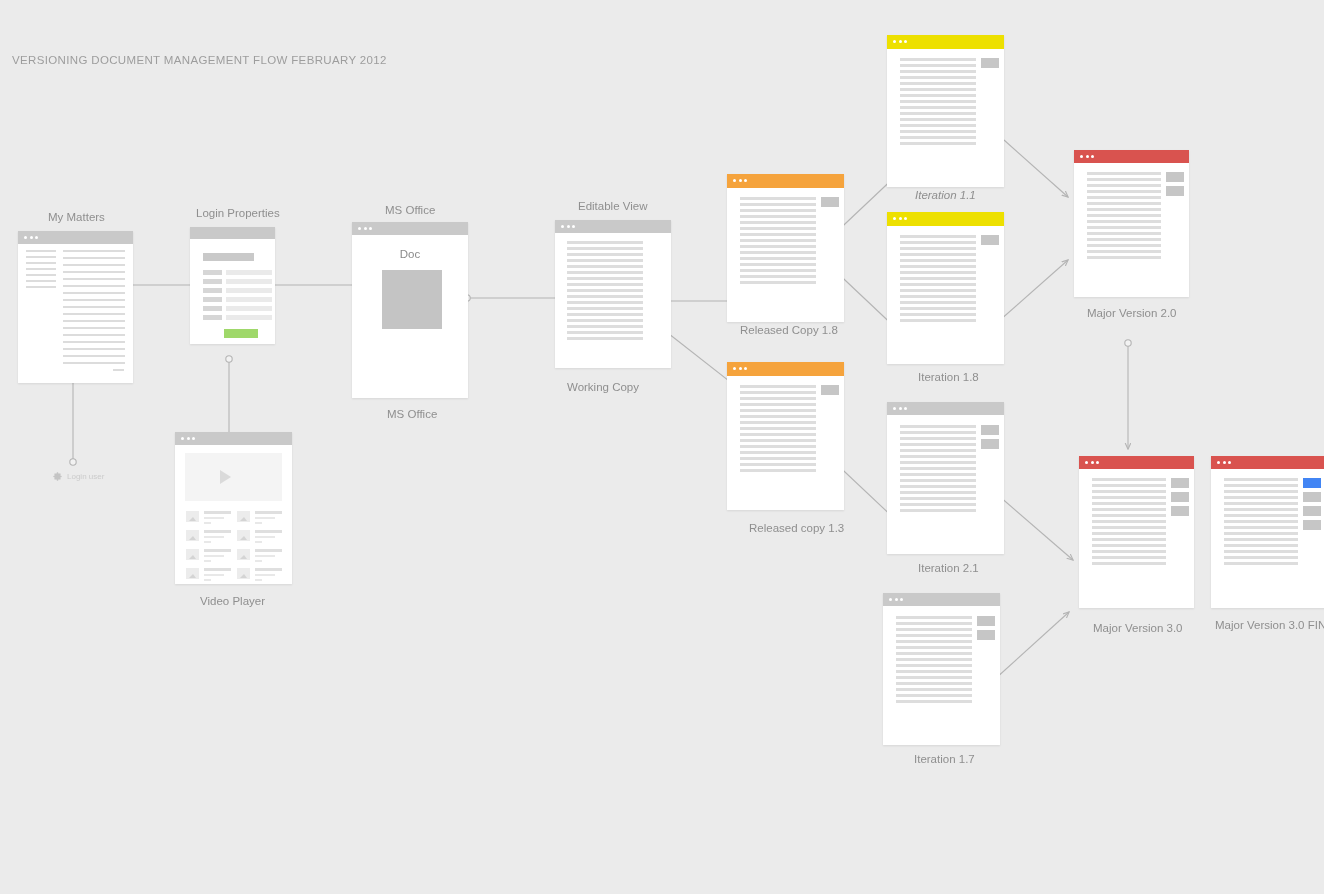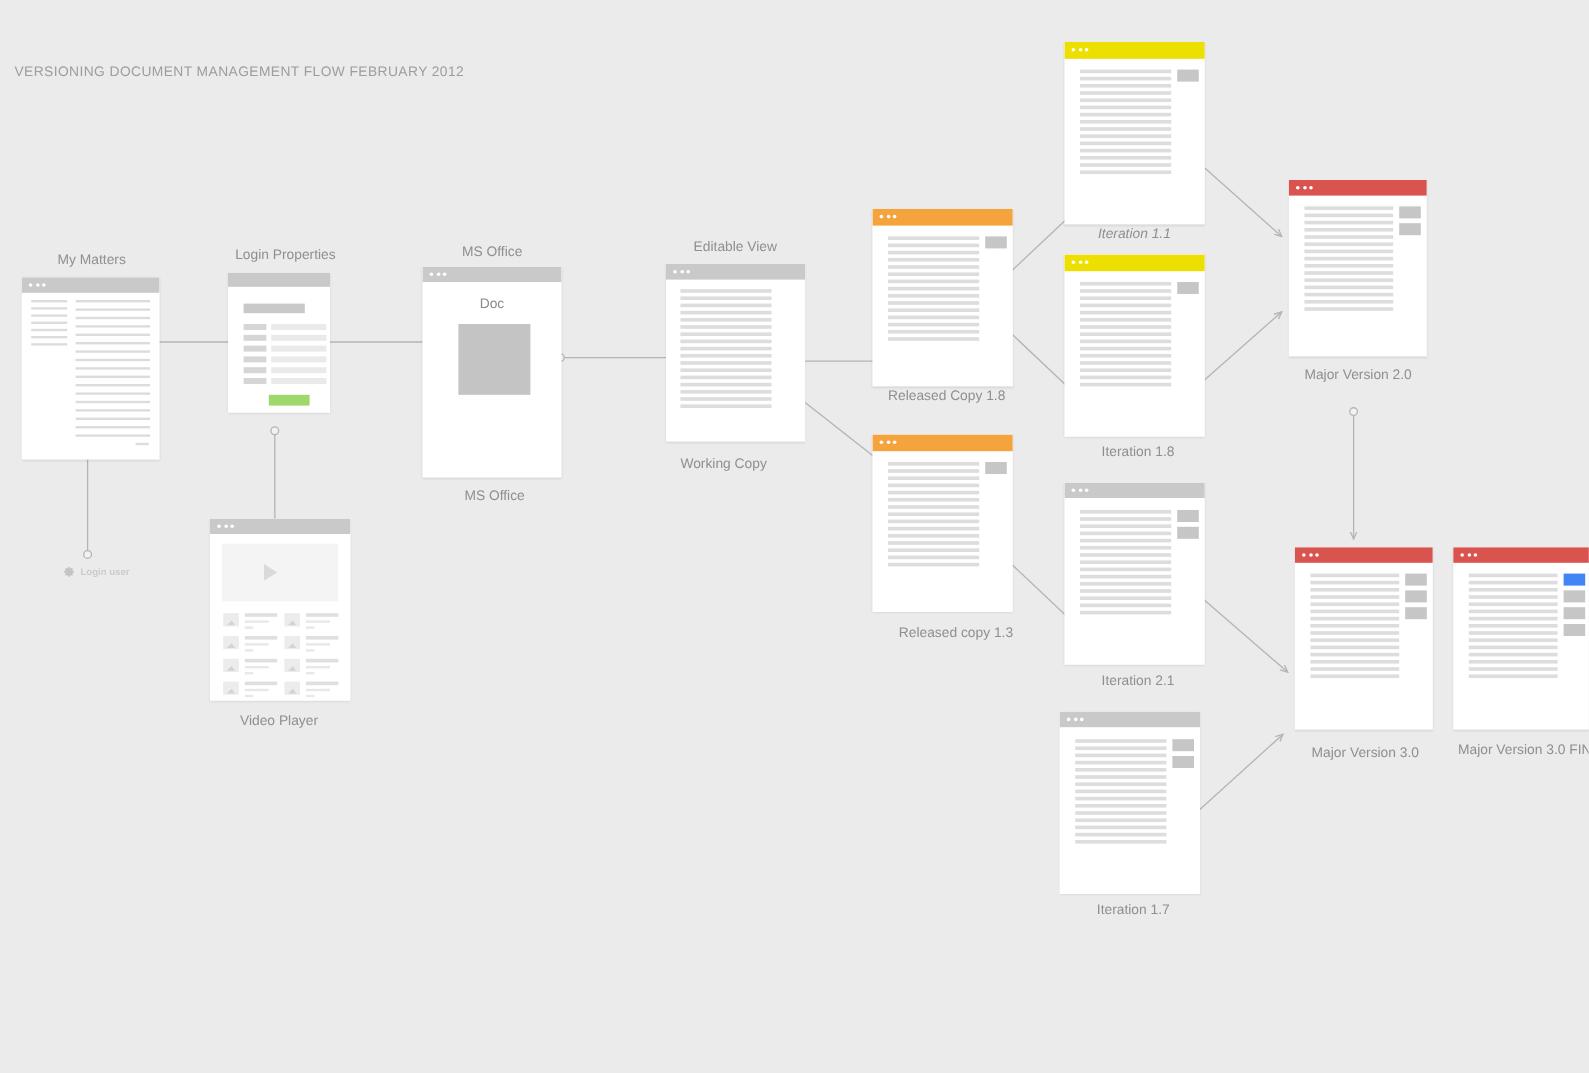--- a/index.html
+++ b/index.html
@@ -244,21 +244,20 @@
     height: 9px;
     position: relative;
     color: #c4c4c4;
     font-size: 10px;
     line-height: 9px;
   }
   #login-user .lu-label {
     font-size: 8px;
     color: #cbcbcb;
     white-space: nowrap;
-    font-weight: bold;
   }
 </style>
 </head>
 <body>
 
 <div id="canvas">
 
   <div class="diagram-title">VERSIONING DOCUMENT MANAGEMENT FLOW FEBRUARY 2012</div>
 
   <svg id="connectors" viewBox="0 0 1324 894" width="1324" height="894">

